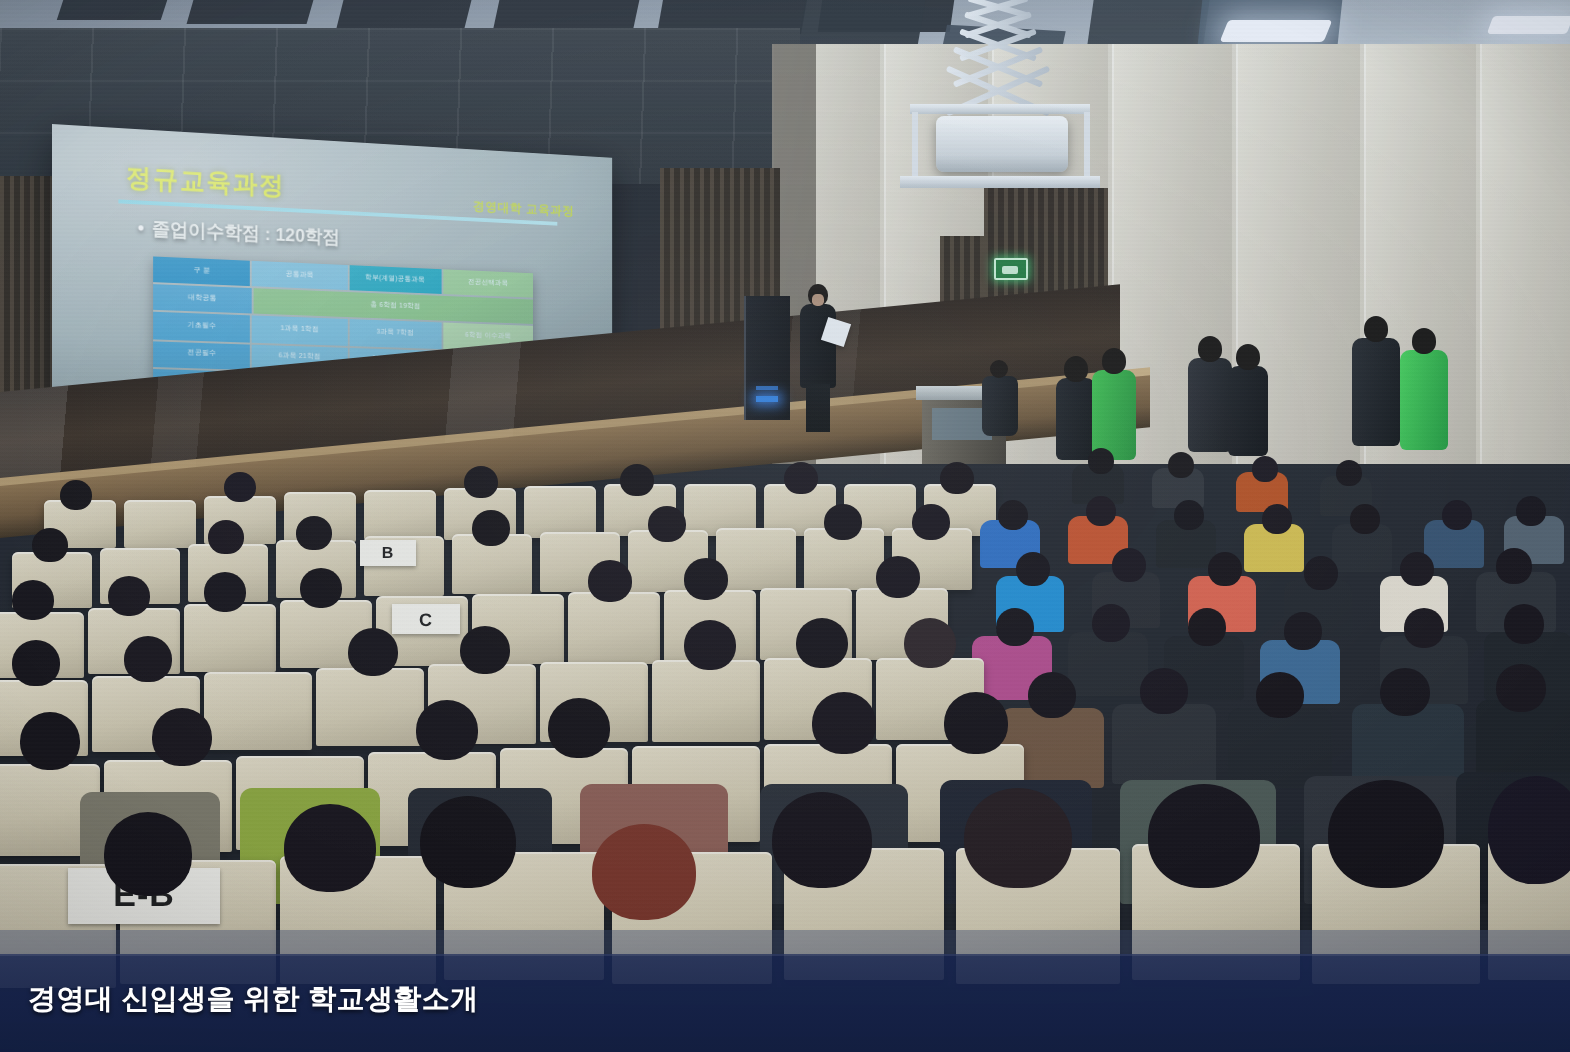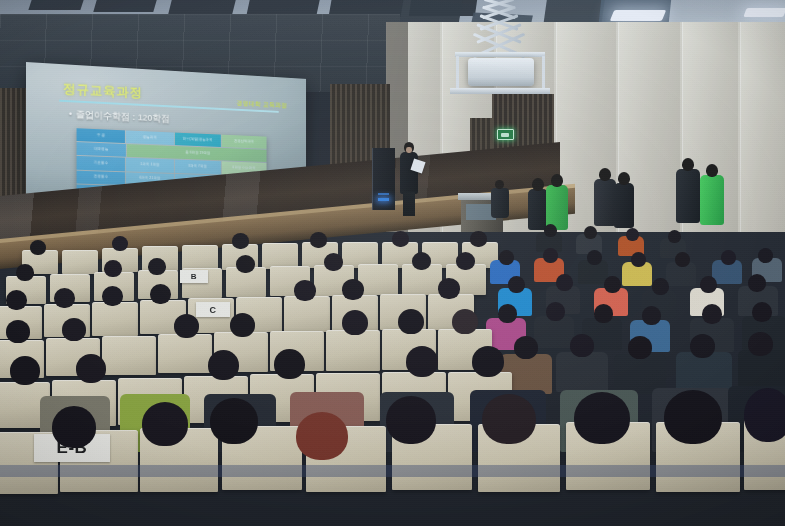--- a/index.html
+++ b/index.html
@@ -636,14 +636,17 @@
     <div class="head" style="left:574px;top:156px;width:56px;height:52px;background:#151219;"></div>
     <div class="head" style="left:664px;top:154px;width:58px;height:54px;background:#131016;"></div>
     <div class="head" style="left:744px;top:152px;width:48px;height:54px;background:#171320;"></div>
   </div>
 
   <div class="cool"></div>
   <div class="vignette"></div>
   <div class="grain"></div>
 
   <div class="caption-soft"></div>
+  <div class="caption-bar">
+    <div class="caption-text">경영대 신입생을 위한 학교생활소개</div>
+  </div>
 
 </div>
 
 </body></html>

